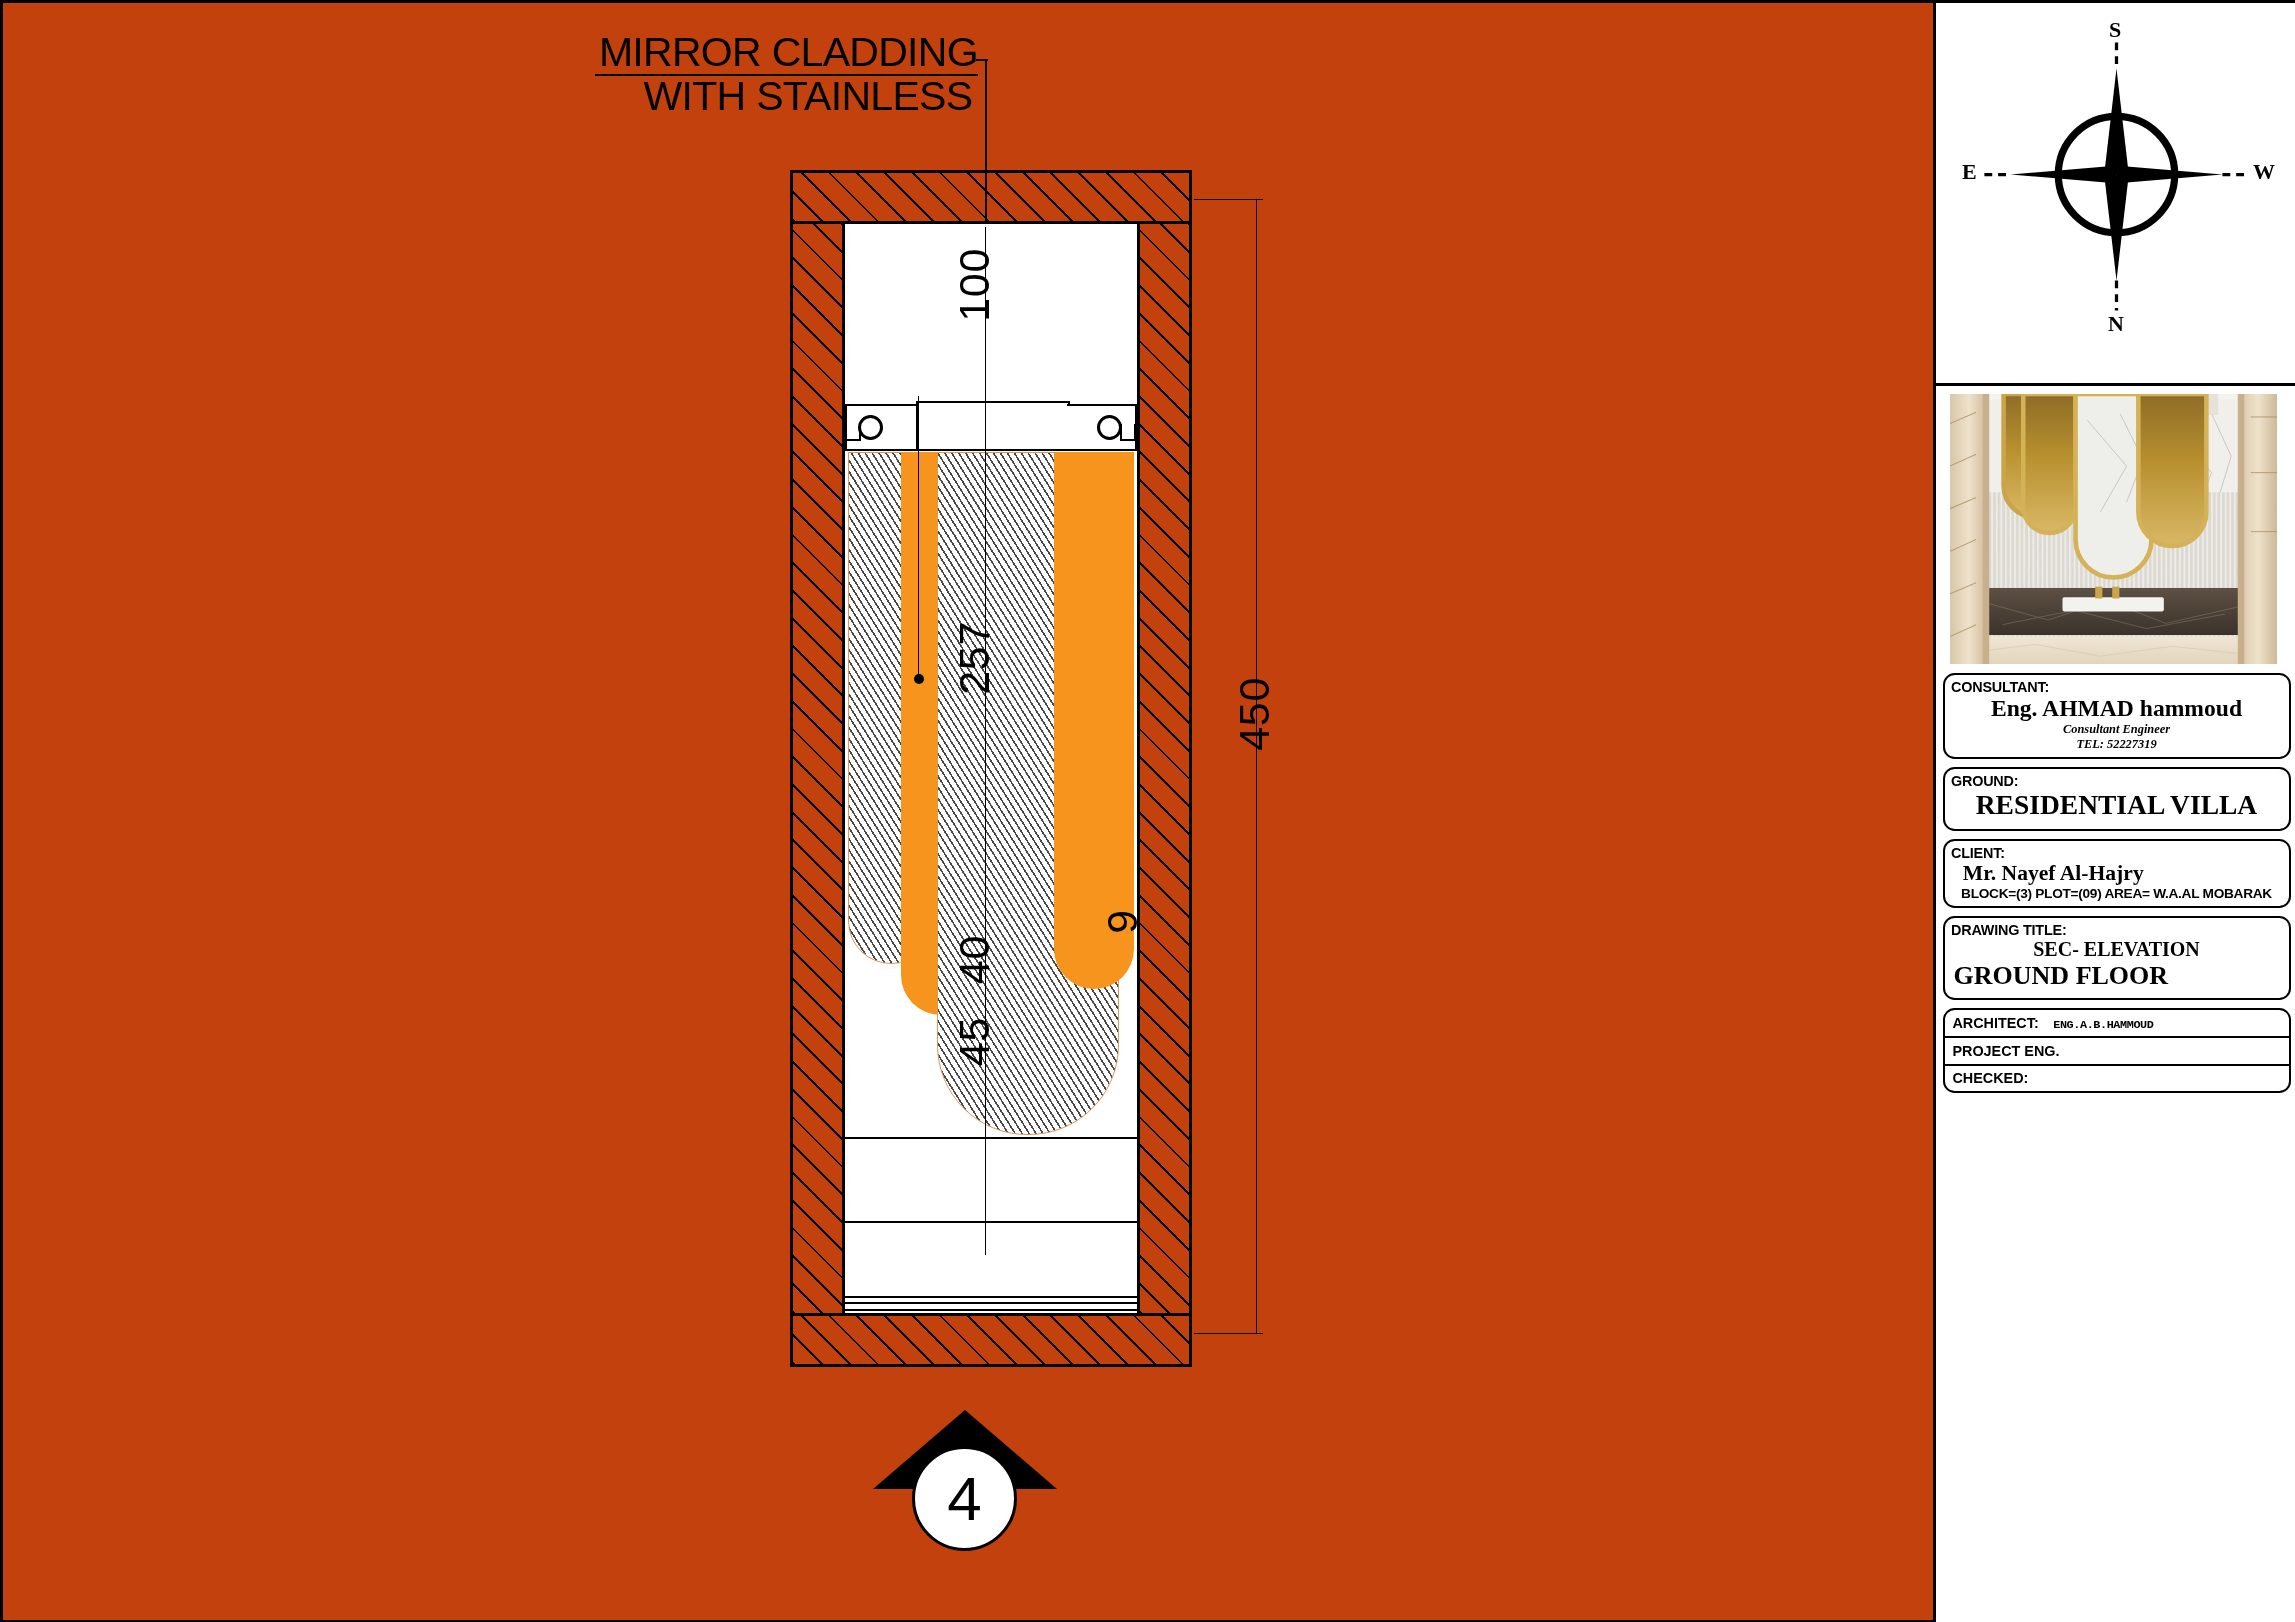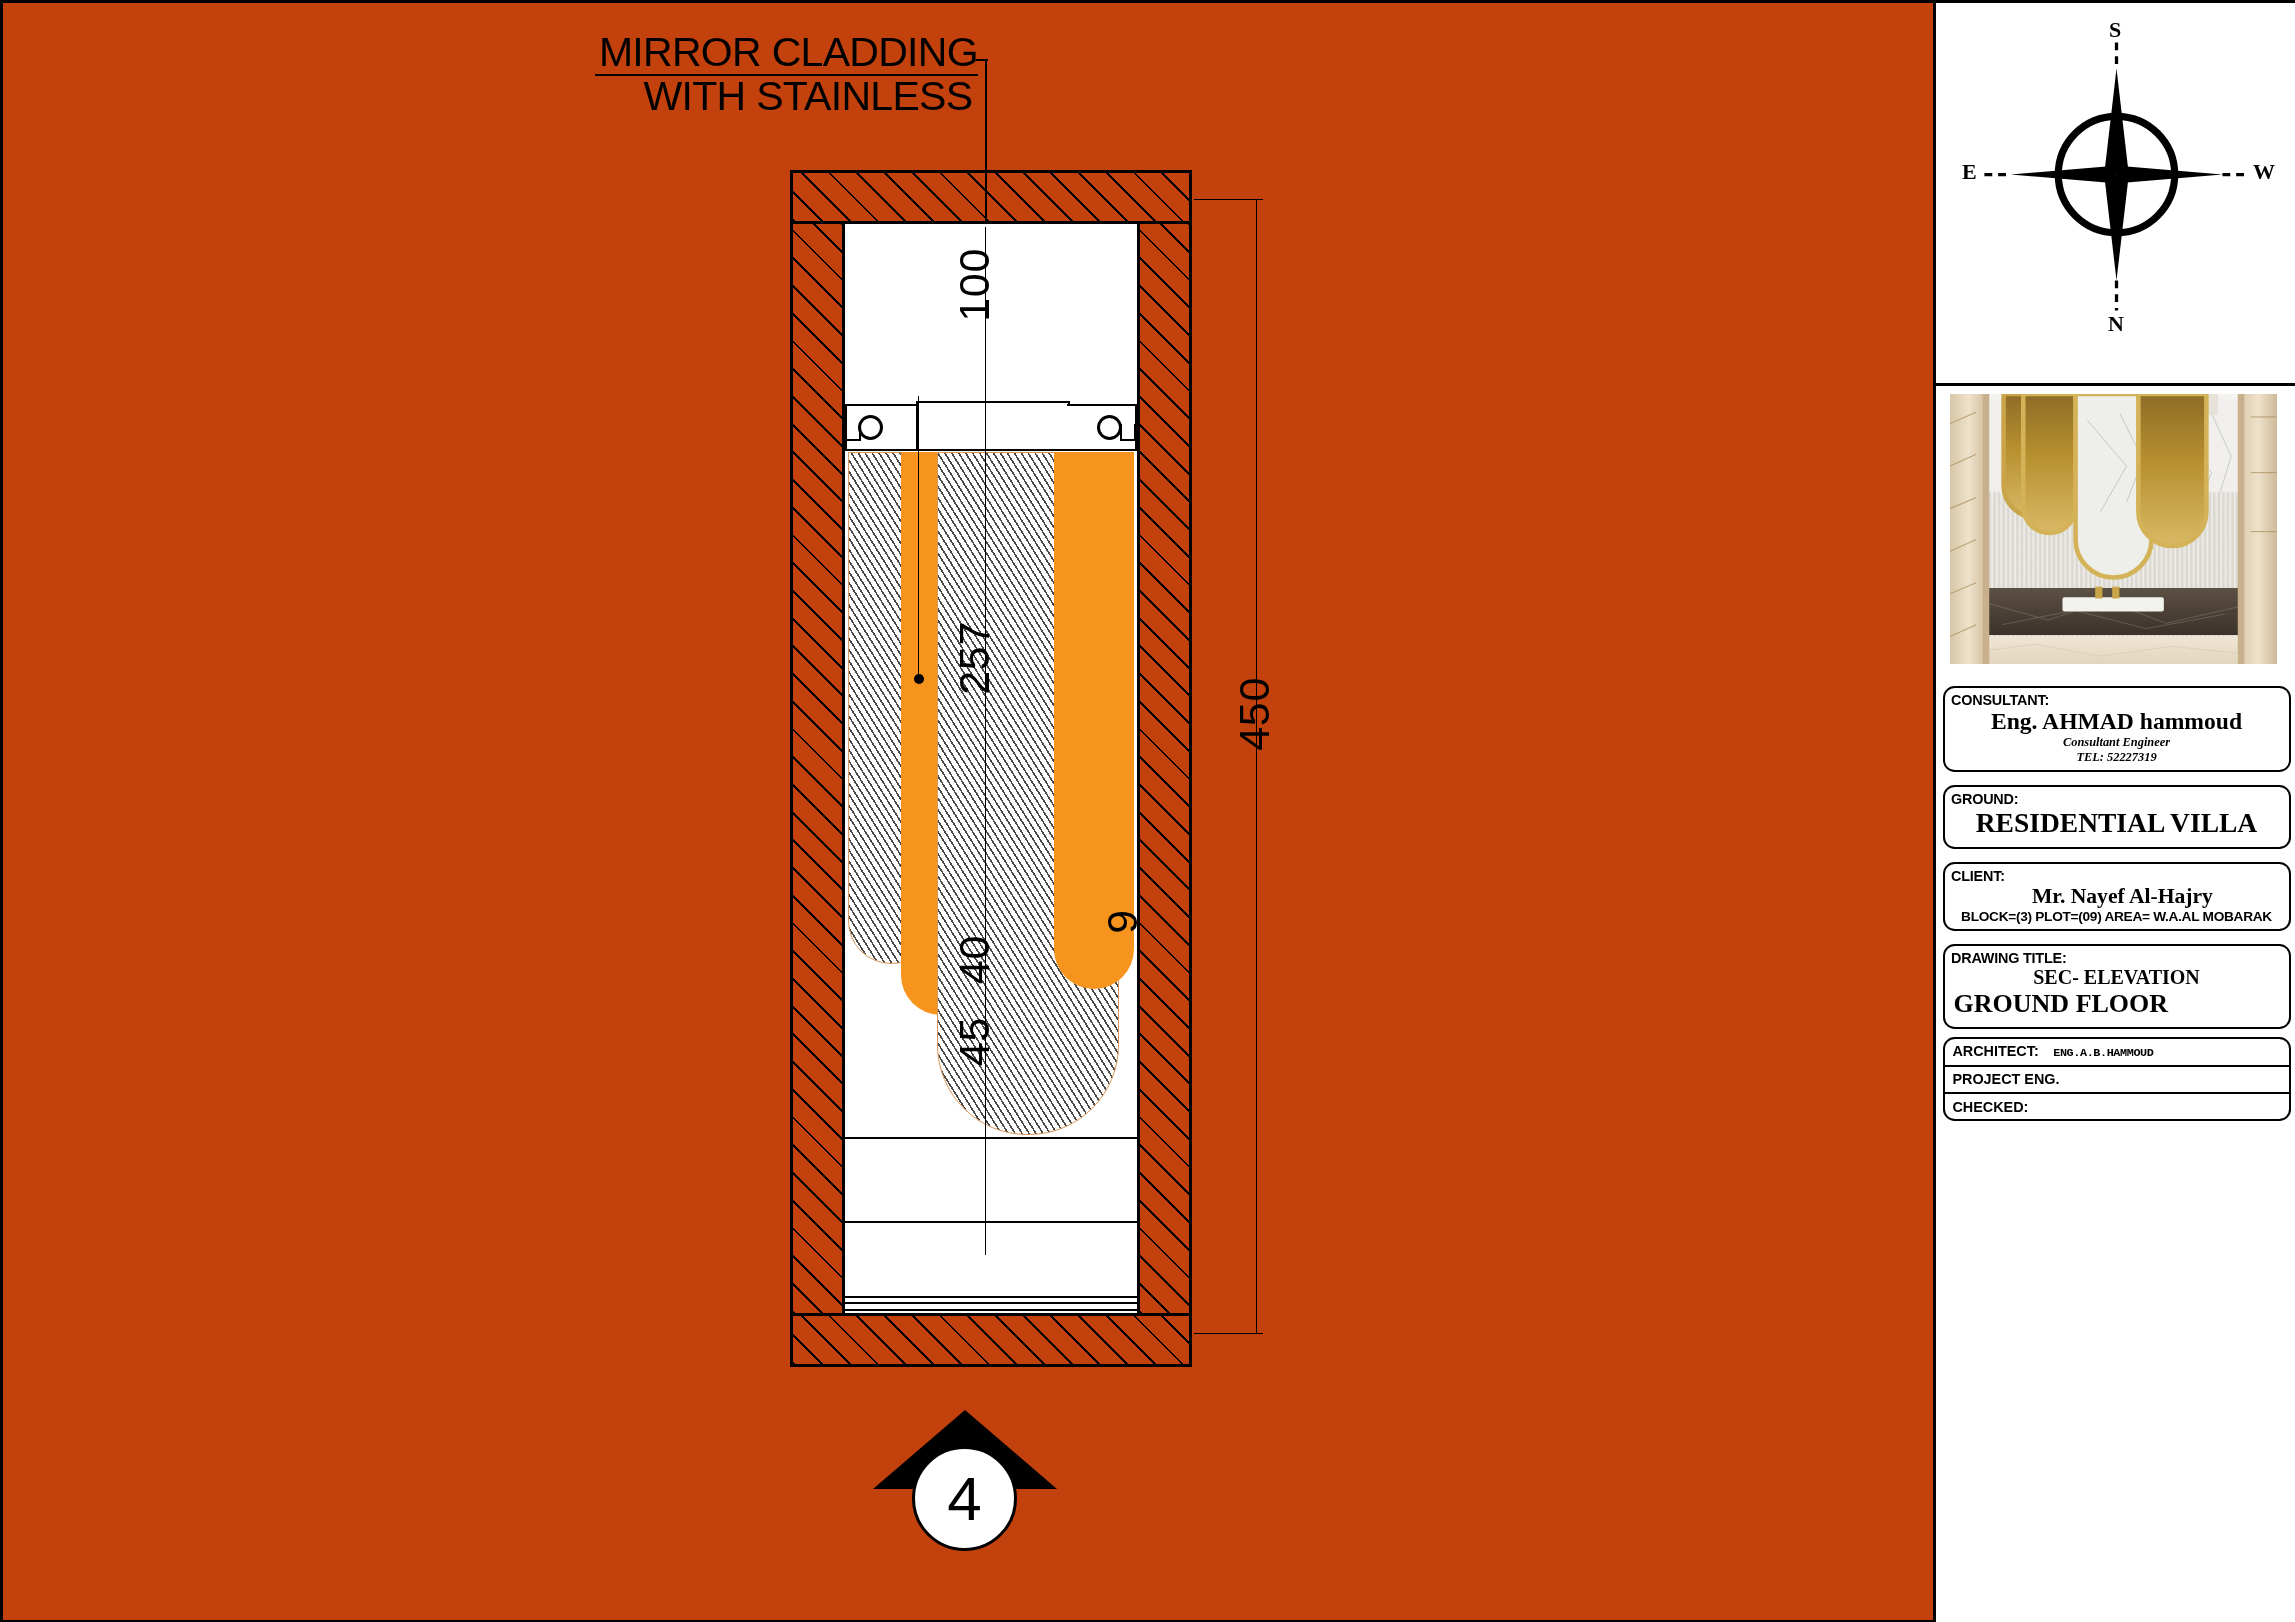--- a/index.html
+++ b/index.html
@@ -89,21 +89,21 @@
   #sec-circle{position:absolute;left:39px;top:36px;width:105px;height:105px;border:3.3px solid #000;border-radius:50%;background:#fff;
      display:flex;align-items:center;justify-content:center;font-size:62px;box-sizing:border-box;}
 
   
   #right-panel{position:absolute;left:1930px;top:0;width:365px;height:1623px;border-left:3.9px solid #000;box-sizing:border-box;background:#fff;}
   #compass-cell{position:absolute;left:0;top:0;width:361px;height:383px;border-bottom:3.9px solid #000;box-sizing:border-box;}
   #photo-cell{position:absolute;left:0;top:383px;width:361px;height:285px;box-sizing:border-box;overflow:hidden;}
   #photo-frame{position:absolute;left:14.4px;top:7.9px;width:327px;height:270px;background:#e8e2d8;overflow:hidden;}
 
   #titleblock{position:absolute;left:0;top:670px;width:361px;padding:0 6.5px;box-sizing:border-box;}
-  .tb-box{border:2.6px solid #000;border-radius:11.8px;box-sizing:border-box;margin-bottom:7.9px;padding:3.9px 6.5px 5.2px 6.5px;background:#fff;margin-top:13px;}
+  .tb-box{border:2.6px solid #000;border-radius:11.8px;box-sizing:border-box;margin-bottom:7.9px;padding:3.9px 6.5px 5.2px 6.5px;background:#fff;}
   .tb-label{font-size:14.4px;font-weight:bold;letter-spacing:-0.2px;}
   .tb-main{font-family:"Liberation Serif", serif;font-weight:bold;text-align:center;white-space:nowrap;}
   .tb-sub{font-family:"Liberation Serif", serif;font-style:italic;font-weight:bold;text-align:center;font-size:12.4px;}
 
   #tb-grid-outer{border:2.6px solid #000;border-radius:11.8px;overflow:hidden;box-sizing:border-box;}
   #tb-grid-outer .tb-cellrow{display:flex;}
   #tb-grid-outer .tb-cell{flex:1;padding:4.6px 7.9px;font-size:14.4px;font-weight:bold;border-bottom:2.6px solid #000;}
   #tb-grid-outer .tb-cellrow:last-child .tb-cell{border-bottom:0;border-radius:10px;}
 
   #tb-bottom{border:2.6px solid #000;border-radius:9.2px;overflow:hidden;box-sizing:border-box;margin-top:9.2px;}
@@ -318,21 +318,21 @@
         <div class="tb-sub">TEL: 52227319</div>
       </div>
 
       <div class="tb-box" style="padding-bottom:7.9px;">
         <div class="tb-label">GROUND:</div>
         <div class="tb-main" style="font-size:27.5px;">RESIDENTIAL  VILLA</div>
       </div>
 
       <div class="tb-box">
         <div class="tb-label">CLIENT:</div>
-        <div class="tb-main" style="font-size:21.6px;text-align:center;padding-left:11.8px;">Mr. Nayef Al-Hajry</div>
+        <div class="tb-main" style="font-size:21.6px;text-align:left;padding-left:11.8px;">Mr. Nayef Al-Hajry</div>
         <div style="font-size:13.7px;font-weight:bold;text-align:center;letter-spacing:-0.3px;">BLOCK=(3) PLOT=(09) AREA= W.A.AL MOBARAK</div>
       </div>
 
       <div class="tb-box" style="padding-bottom:7.9px;">
         <div class="tb-label">DRAWING  TITLE:</div>
         <div class="tb-main" style="font-size:20px;">SEC- ELEVATION</div>
         <div class="tb-main" style="font-size:26px;text-align:left;padding-left:2.6px;">GROUND  FLOOR</div>
       </div>
 
       <div id="tb-grid-outer">

